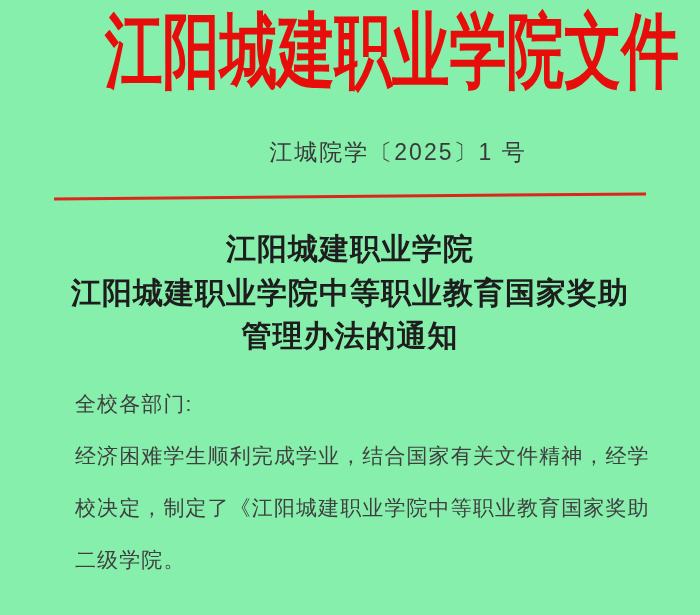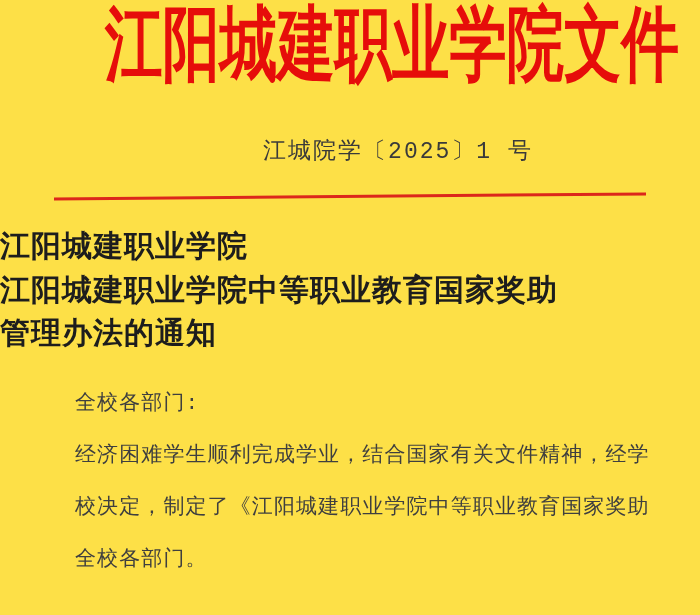--- a/index.html
+++ b/index.html
@@ -4,23 +4,23 @@
 <style>
   html, body {
     margin: 0;
     padding: 0;
     background: #ffffff;
   }
   .page {
     position: relative;
     width: 700px;
     height: 615px;
-    background: #fde047;
+    background: #86efac;
     overflow: hidden;
-    font-family: Liberation Mono, monospace;
+    font-family: Liberation Sans, sans-serif;
   }
   .org-title {
     position: absolute;
     top: 4px;
     left: 0;
     width: 700px;
     text-align: center;
     font-size: 82px;
     line-height: 94px;
     font-weight: 700;
@@ -52,20 +52,21 @@
     background: #dc271b;
     transform: rotate(-0.5deg);
     transform-origin: 50% 50%;
   }
   .doc-title {
     position: absolute;
     top: 227px;
     left: 0;
     width: 700px;
     margin: 0;
+    text-align: center;
     font-size: 30px;
     line-height: 43.5px;
     font-weight: 700;
     color: #1d1d1d;
     letter-spacing: 1px;
   }
   .doc-title .t-line {
     display: block;
     white-space: nowrap;
   }
@@ -104,16 +105,16 @@
   <h1 class="doc-title">
     <span class="t-line">江阳城建职业学院</span>
     <span class="t-line">江阳城建职业学院中等职业教育国家奖助</span>
     <span class="t-line">管理办法的通知</span>
   </h1>
 
   <div class="body-block">
     <p class="salutation">全校各部门:</p>
     <p>经济困难学生顺利完成学业，结合国家有关文件精神，经学</p>
     <p>校决定，制定了《江阳城建职业学院中等职业教育国家奖助</p>
-    <p>全校各部门。</p>
+    <p>二级学院。</p>
   </div>
 
 </div>
 
 </body></html>

